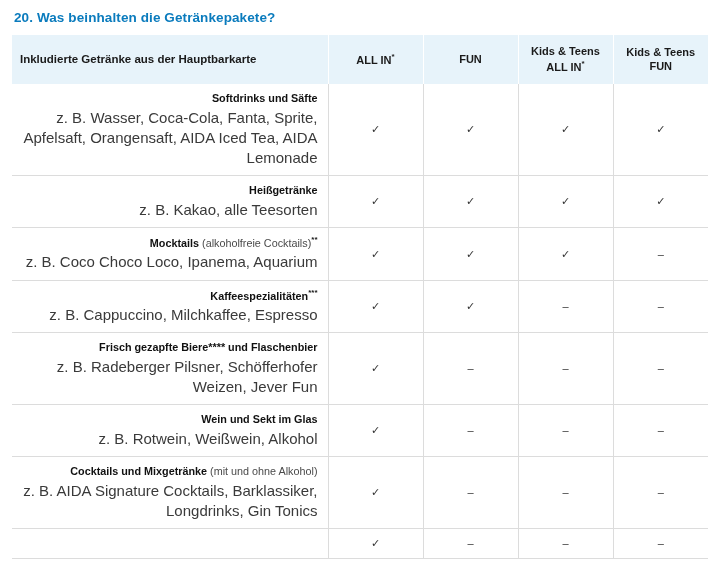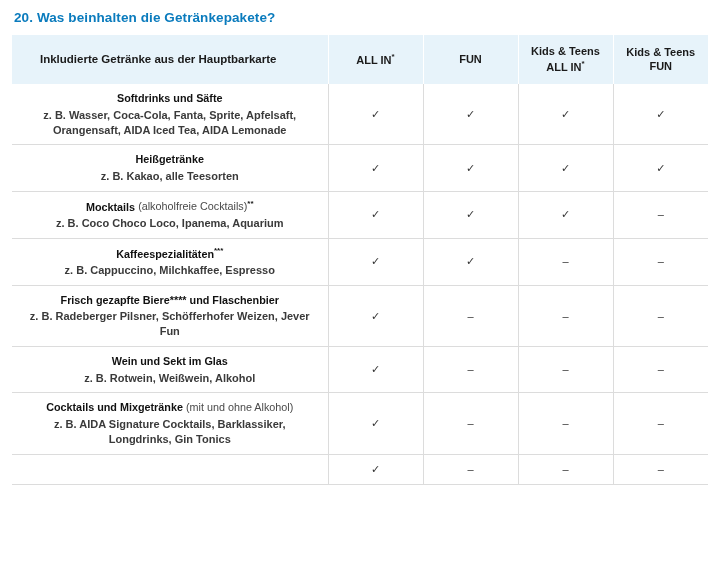--- a/index.html
+++ b/index.html
@@ -44,21 +44,21 @@
     font-size: 11px;
     font-weight: bold;
     color: #1a1a1a;
     padding: 10px 6px;
     vertical-align: middle;
     border: none;
     line-height: 1.25;
   }
   thead th.head-label {
     text-align: left;
-    padding-left: 28px;
+    padding-left: 8px;
     font-size: 11.5px;
   }
   thead th.head-col {
     text-align: center;
     border-left: 1px solid #ffffff;
   }
   thead th .sup {
     font-size: 8px;
     vertical-align: super;
   }
@@ -67,21 +67,21 @@
     border-bottom: 1px solid #dcdcdc;
     vertical-align: middle;
     font-size: 10.5px;
     padding: 7px 6px;
     line-height: 1.35;
   }
   tbody tr:first-child td { border-top: none; }
   tbody td.cat {
     padding-left: 10px;
     padding-right: 10px;
-    text-align: center;
+    text-align: right;
   }
   tbody td.val {
     text-align: center;
     border-left: 1px solid #dcdcdc;
     font-size: 11px;
     color: #333;
   }
   .cat-title {
     font-weight: bold;
     font-size: 10.8px;
@@ -91,24 +91,23 @@
     font-weight: normal;
     color: #4a4a4a;
     margin-top: 12px;
   }
   .cat-title .sup {
     font-size: 8px;
     vertical-align: super;
     font-weight: bold;
   }
   .cat-sub {
-    font-size: 11px;
+    font-size: 15px;
     color: #3a3a3a;
     margin-top: 2px;
-    font-weight: bold;
   }
 </style>
 </head>
 <body>
 
 <div class="page">
 
   <div class="page-title">20. Was beinhalten die Getränkepakete?</div>
 
   <table class="benefits">

